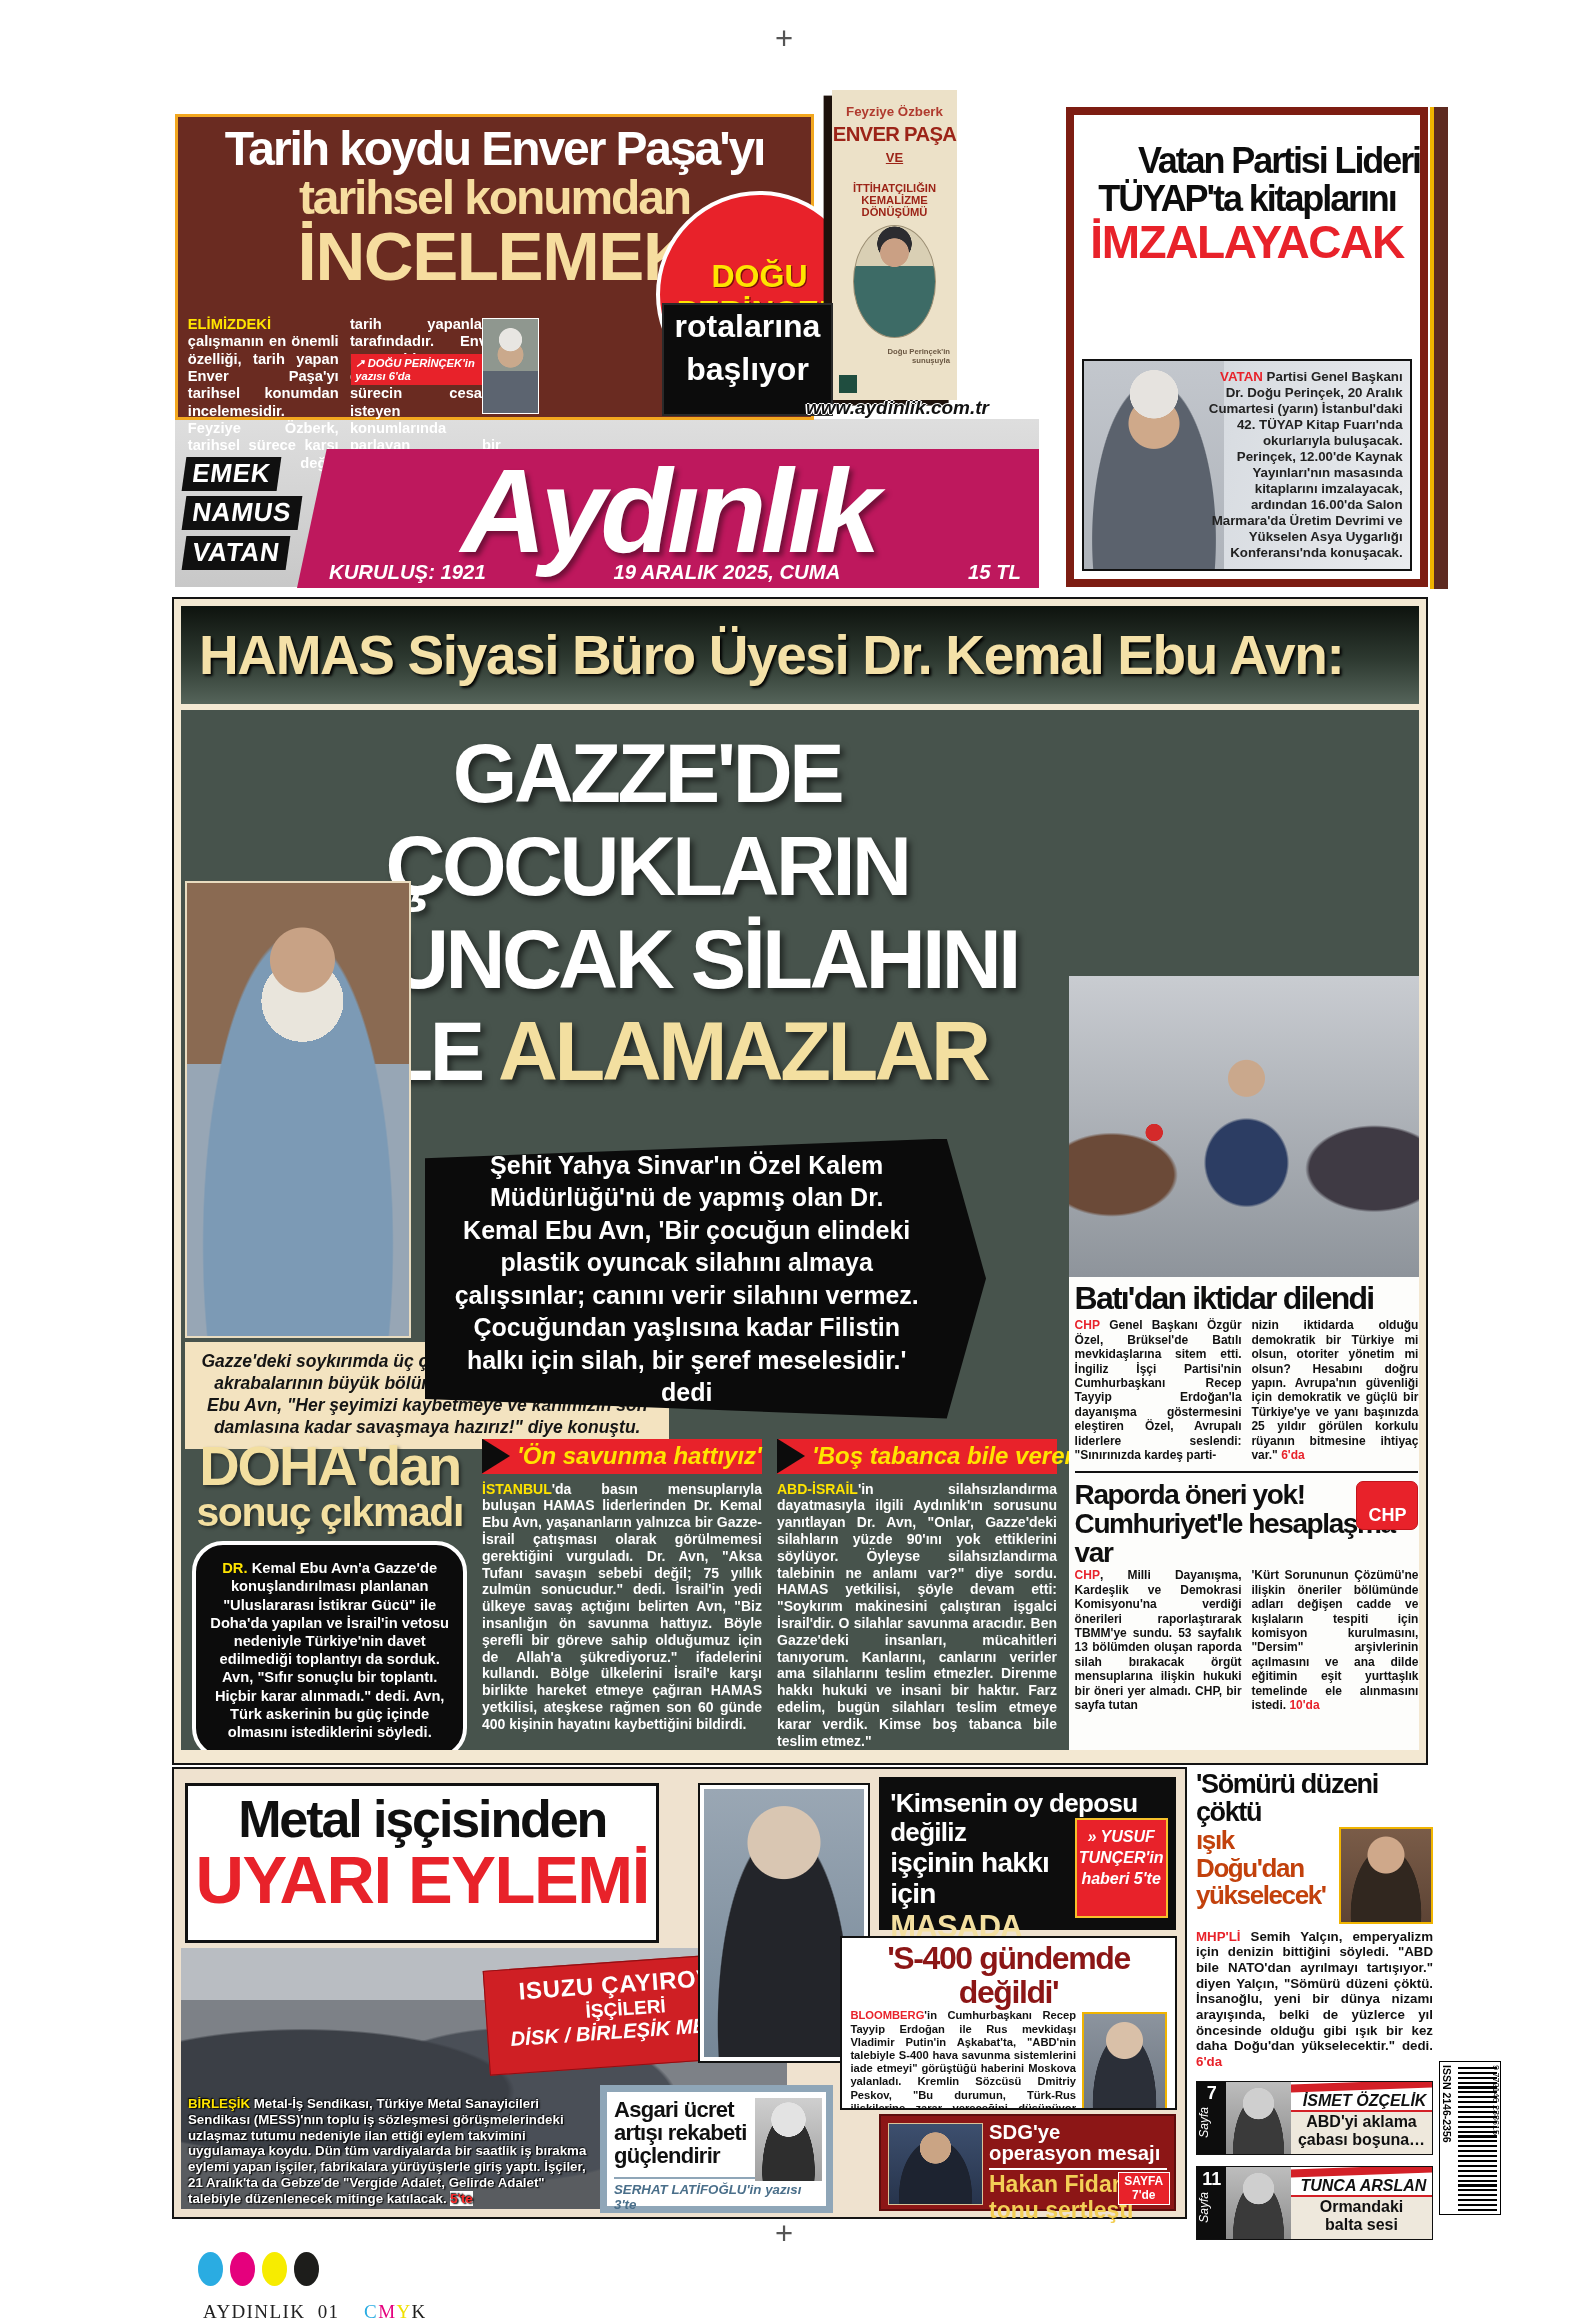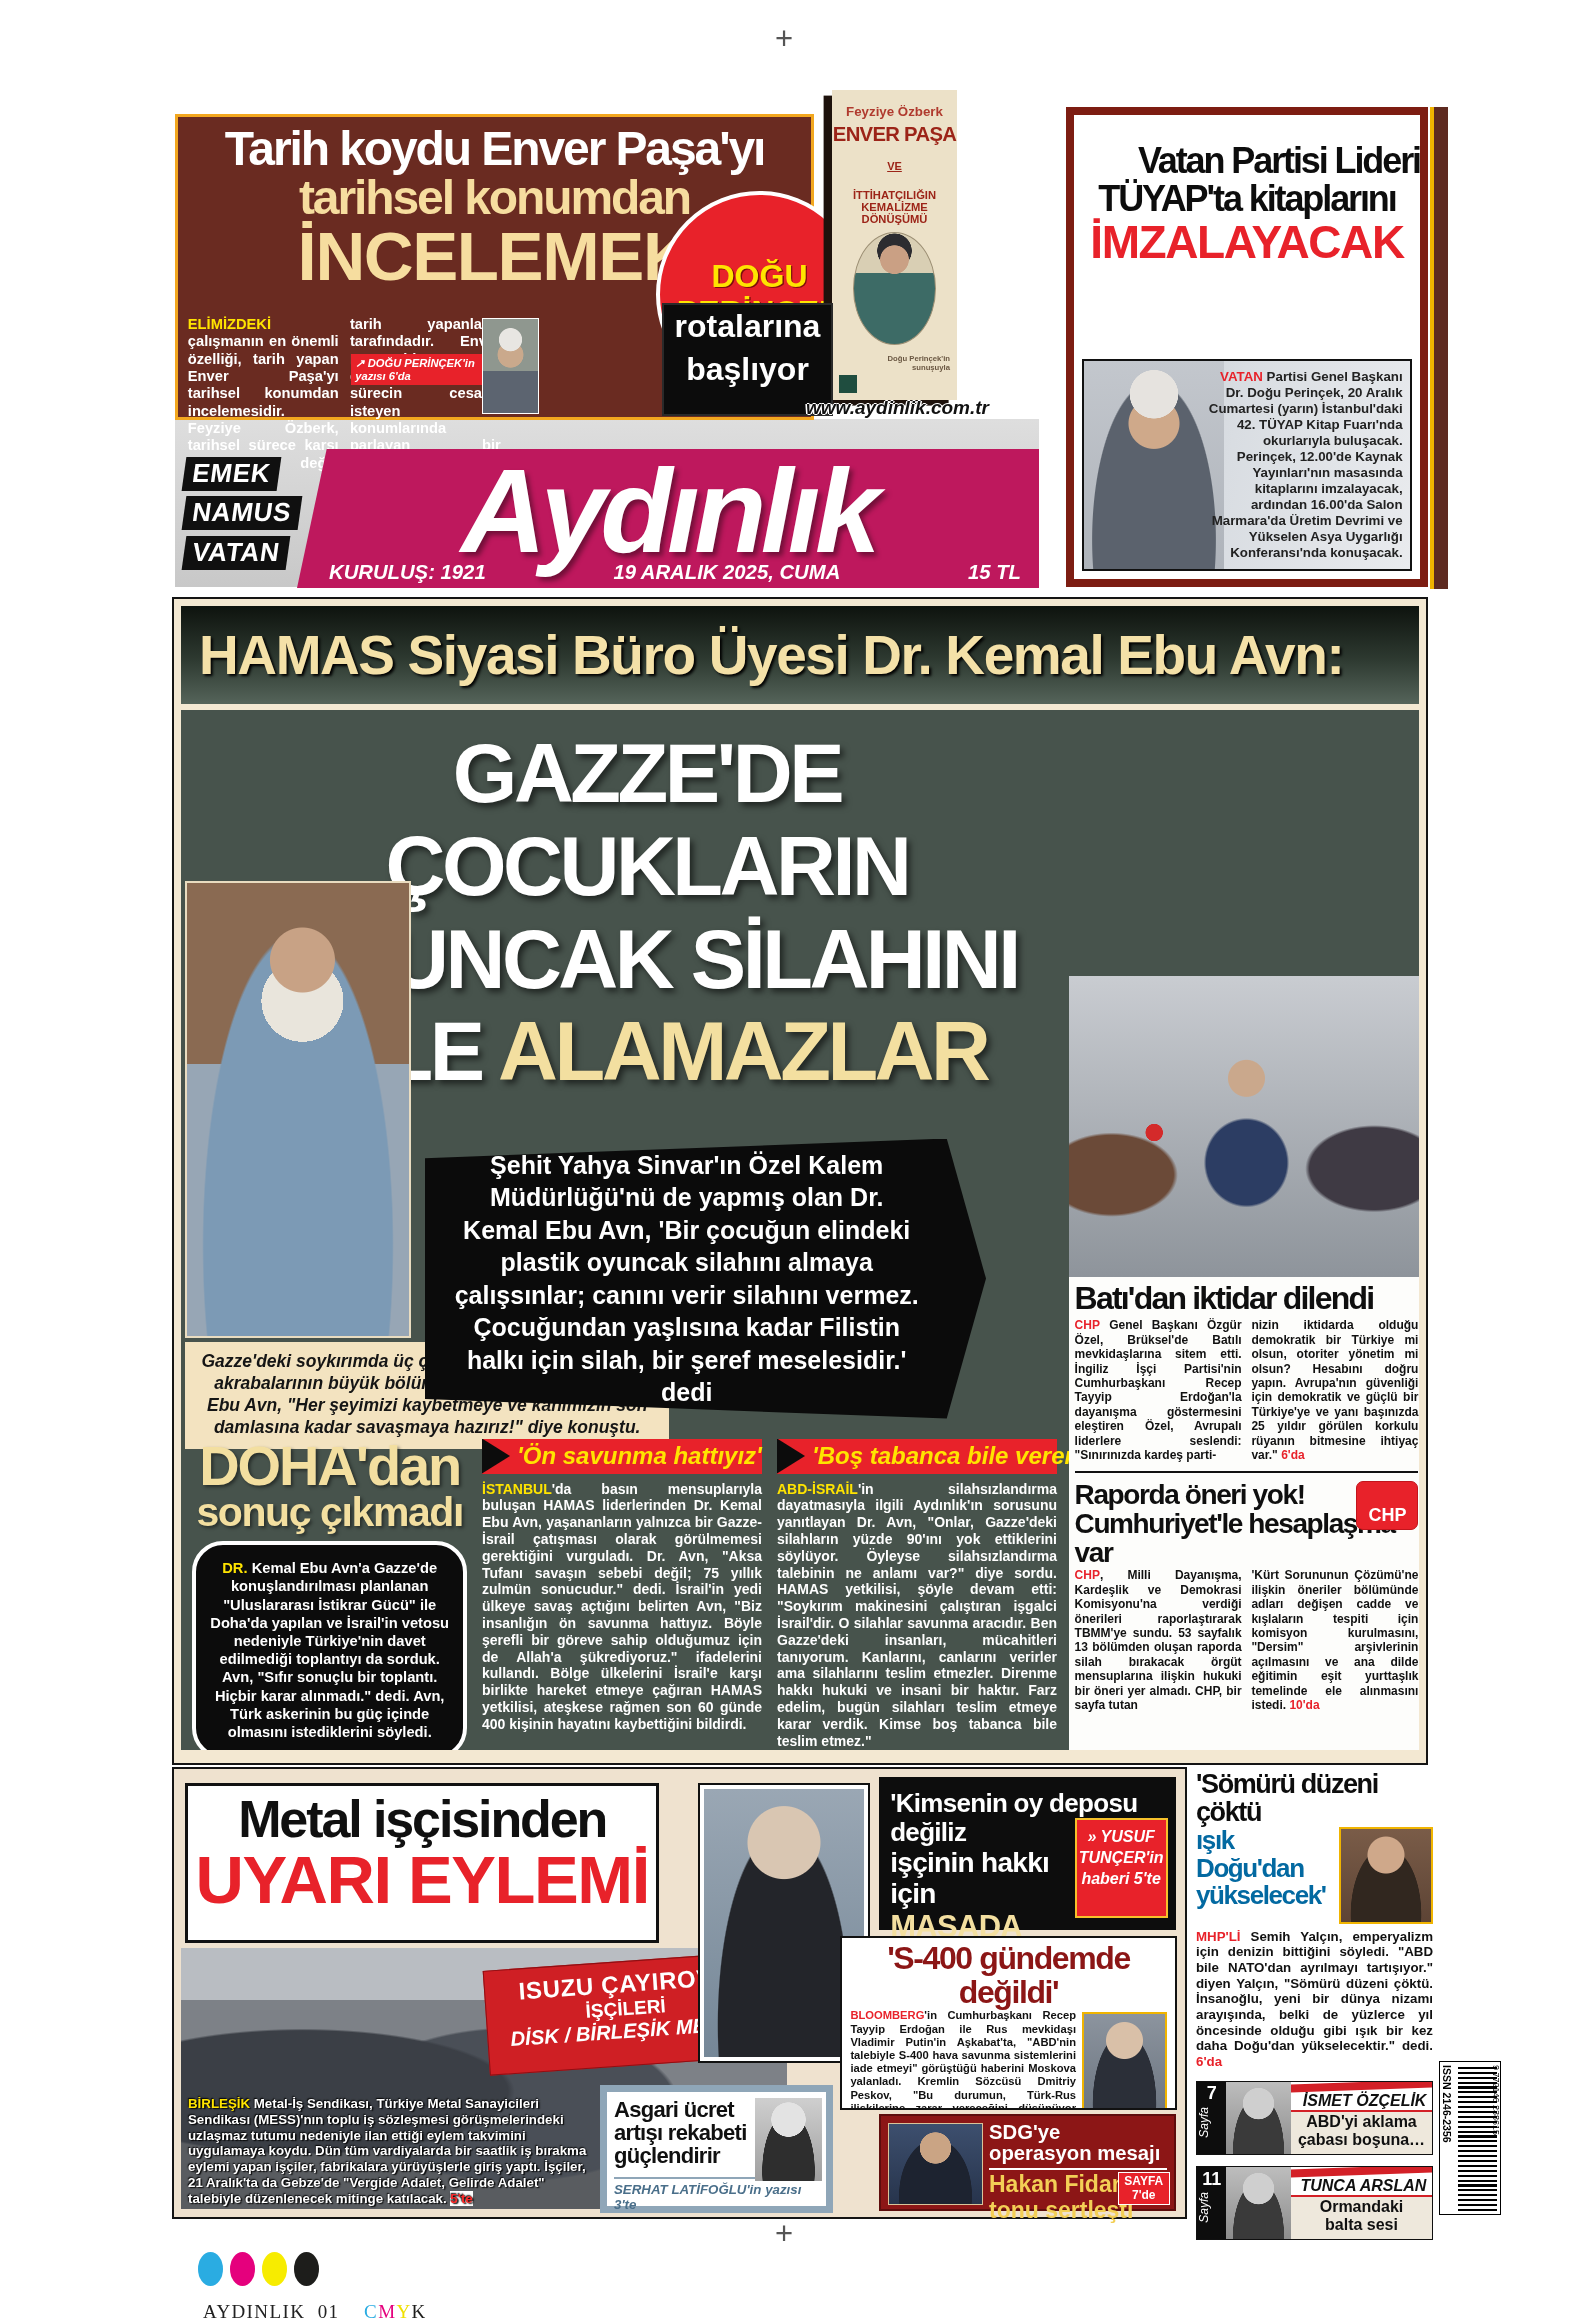--- a/index.html
+++ b/index.html
@@ -26,21 +26,21 @@
   .red-circle{left:656px;top:191px;width:199px;height:199px;border-radius:50%;background:#e8222a;z-index:5;
               display:flex;flex-direction:column;align-items:center;justify-content:center;border:4.2px solid #fff;}
   .red-circle div{color:#ffe400;font-size:32px;font-weight:800;line-height:1.1;text-shadow:1.4px 1.4px 0 #7d0d0d;}
   .rota-box{left:662px;top:303px;width:167px;height:109px;background:#0c0c0c;z-index:7;text-align:center;
             border:2.1px solid #2a2a2a;}
   .rota-box div{color:#fff;font-size:32px;font-weight:800;line-height:1.35;}
   .book{left:832px;top:90px;width:125px;height:310px;background:#ece1c8;z-index:6;
         box-shadow:-8.4px 5.6px 0 #1d120c;text-align:center;}
   .book-author{color:#b03a2e;font-size:13.3px;font-weight:800;margin-top:14px;}
   .book-t1{color:#9c2418;font-size:20.3px;font-weight:800;letter-spacing:-0.7px;margin-top:4.2px;}
-  .book-t2{color:#9c2418;font-size:11px;font-weight:800;margin-top:14px;text-decoration:underline;}
+  .book-t2{color:#9c2418;font-size:13px;font-weight:800;margin-top:4px;text-decoration:underline;}
   .book-t3{color:#9c2418;font-size:11.2px;font-weight:800;margin-top:17px;}
   .book-t4{color:#9c2418;font-size:11.2px;font-weight:800;}
   .book-portrait{width:81px;height:111px;margin:7px auto 0;border-radius:50%;
       background:radial-gradient(circle at 50% 24%,#caa084 0 14px,transparent 14.7px),
                  radial-gradient(circle at 50% 16%,#2c2c30 0 17px,transparent 17.5px),
                  linear-gradient(180deg,#d9cfb4 0 36%,#3d6b66 36% 100%);
       border:1.4px solid #9c8f74;}
   .book-note{color:#6a5742;font-size:7.7px;font-weight:700;margin-top:8.4px;text-align:right;padding-right:7px;}
   .book-logo{position:absolute;left:7px;bottom:7px;width:18px;height:18px;background:#1f4d3f;}
   .site{left:806px;top:397px;font-size:19px;font-weight:800;color:#111;z-index:8;font-style:italic;
@@ -184,21 +184,21 @@
   .sdg-h{color:#fff;font-size:20.3px;font-weight:800;line-height:1.05;border-bottom:2.1px solid #fff;padding-bottom:3.5px;}
   .sdg-s1{color:#f3cf56;font-size:23px;font-weight:800;line-height:1.1;margin-top:2.8px;}
   .sdg-s2{color:#f3cf56;font-size:23px;font-weight:800;line-height:1.05;}
   .sdg-tag{position:absolute;right:4.2px;bottom:4.2px;background:#e8222a;border:1.4px solid #fff;color:#fff;
            font-weight:800;font-size:12px;text-align:center;padding:1.4px 5.6px;line-height:1.15;}
   
   .right-col{left:1196px;top:1771px;width:237px;}
   .som-h1{color:#0d0d0d;font-size:27px;font-weight:800;letter-spacing:-1.4px;line-height:1.02;}
   .som-row{display:flex;gap:5.6px;margin-top:1.4px;}
   .som-hl{flex:1;}
-  .som-h2{color:#0369a1;font-size:26px;font-weight:800;letter-spacing:-1.4px;line-height:1.05;}
+  .som-h2{color:#c2410c;font-size:26px;font-weight:800;letter-spacing:-1.4px;line-height:1.05;}
   .som-photo{width:90px;height:93px;border:2.1px solid #f0b400;
       background:radial-gradient(circle at 50% 28%,#cfa88a 0 18px,transparent 19px),
                  radial-gradient(ellipse at 50% 92%,#31271f 0 55%,transparent 56%),
                  linear-gradient(#7a5c48,#5d4435);}
   .som-body{margin-top:4.2px;font-size:13.3px;font-weight:600;line-height:1.18;text-align:justify;color:#111;}
   .colm{position:relative;margin-top:11.2px;height:72px;background:#fff;border:1.4px solid #101010;}
   .colm-strip{position:absolute;left:0;top:0;bottom:0;width:29.4px;background:#0d0d0d;color:#fff;text-align:center;}
   .colm-num{font-size:18px;font-weight:800;margin-top:1.4px;}
   .colm-sayfa{writing-mode:vertical-rl;transform:rotate(180deg);font-size:12px;font-style:italic;margin-top:2.8px;}
   .colm-photo{position:absolute;left:29.4px;top:0;bottom:0;width:65px;

